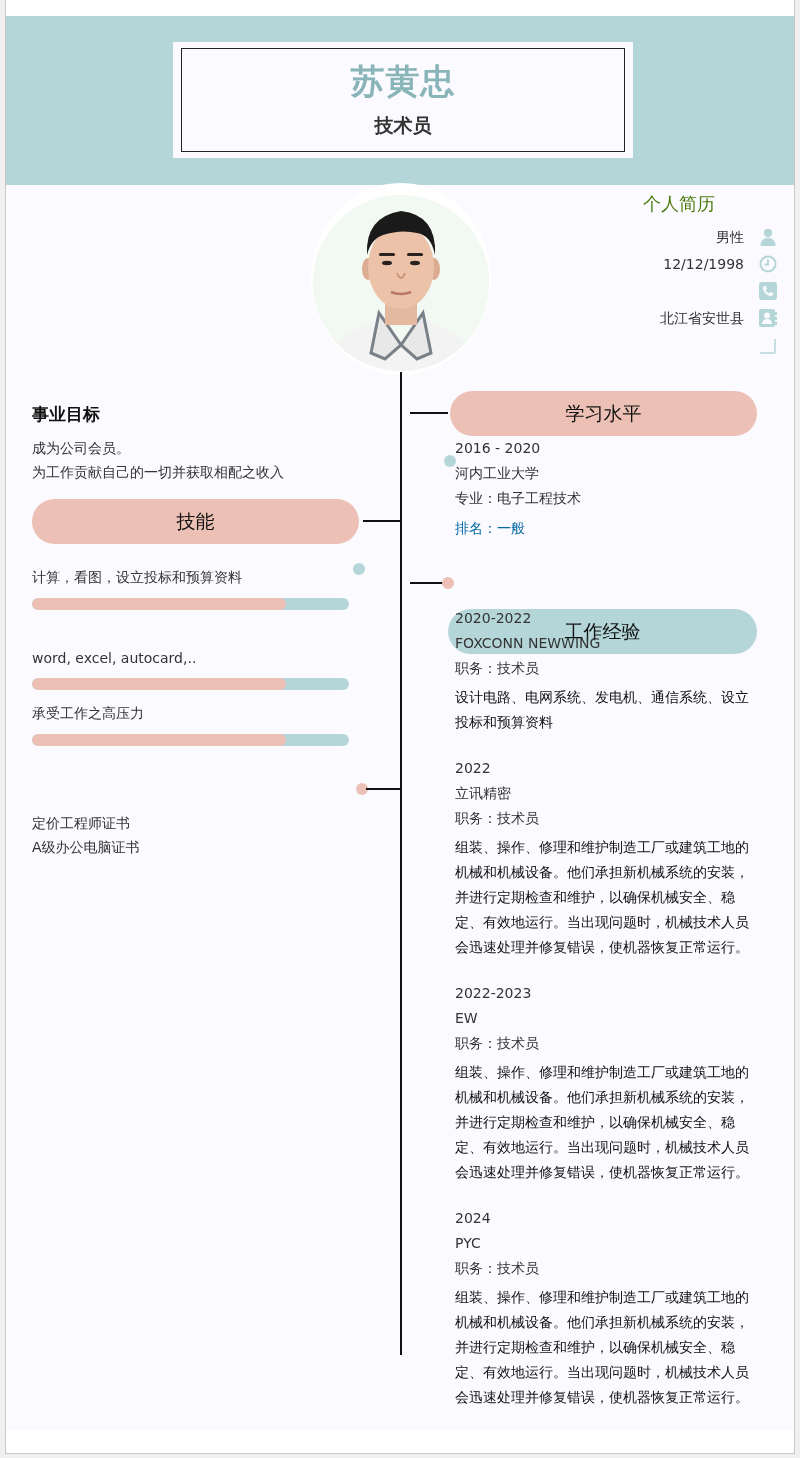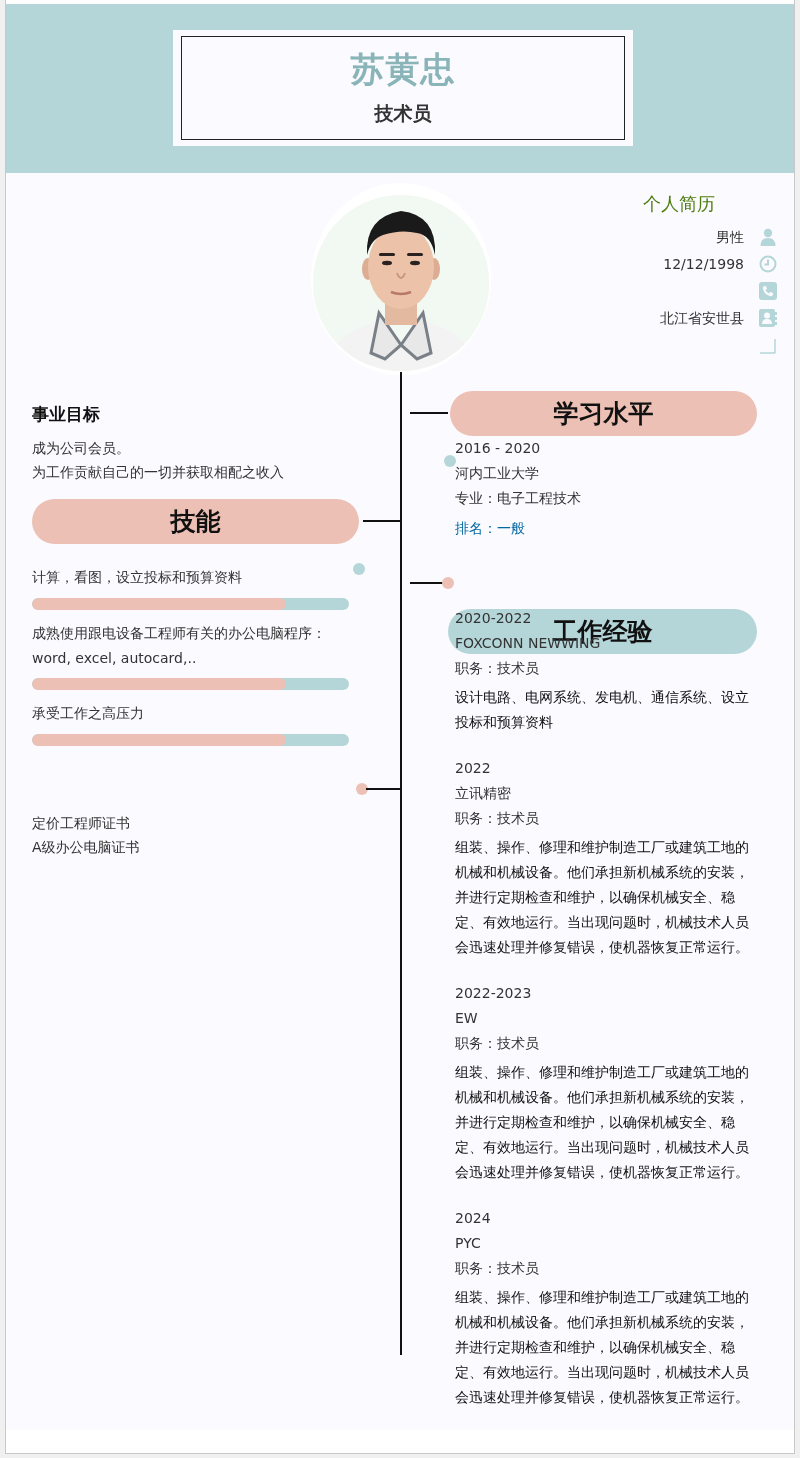--- a/index.html
+++ b/index.html
@@ -1,37 +1,37 @@
 <!DOCTYPE html>
 <html><head>
 <meta charset="utf-8">
 <style>
   * { box-sizing: border-box; margin: 0; padding: 0; }
   html, body { width: 800px; height: 1458px; background: #f0f0f0; overflow: hidden; }
   body { font-family: "DejaVu Sans", "Liberation Sans", sans-serif; color: #333; position: relative; }
   .page { position: absolute; left: 5px; top: 0; width: 790px; height: 1454px; background: #ffffff; border: 1px solid #c8c8c8; border-top: none; }
   .content-bg { position: absolute; left: 0; top: 170px; width: 788px; height: 1260px; background: #fbfaff; }
-  .header-band { position: absolute; left: 0; top: 4px; width: 788px; height: 169px; background: #b5d6d8; padding-left: 31px; }
+  .header-band { position: absolute; left: 0; top: 16px; width: 788px; height: 169px; background: #b5d6d8; padding-left: 31px; }
   .name-card { position: absolute; left: 167px; top: 26px; width: 460px; height: 116px; background: #fbfaff; }
   .name-card-inner { position: absolute; left: 8px; top: 6px; width: 444px; height: 104px; border: 1px solid #222; }
   .name { position: absolute; left: 0; right: 0; top: 10px; text-align: center; font-size: 34px; font-weight: bold; color: #89b4b8; letter-spacing: 1px; }
   .job-title { position: absolute; left: 0; right: 0; top: 64px; text-align: center; font-size: 19px; font-weight: bold; color: #333; }
 
   .photo-wrap { position: absolute; left: 305px; top: 183px; width: 180px; height: 192px; border-radius: 50%; background: #ffffff; }
   .photo { position: absolute; left: 307px; top: 195px; width: 176px; height: 176px; border-radius: 50%; background: #f4f9f4; overflow: hidden; }
 
   .info-title { position: absolute; left: 637px; top: 192px; font-size: 18px; color: #4d7c0f; }
   .info-row { position: absolute; right: 50px; font-size: 14px; color: #333; text-align: left; }
   .info-icon { position: absolute; left: 753px; width: 18px; height: 18px; }
 
   .timeline { position: absolute; left: 394px; top: 372px; width: 2px; height: 983px; background: #111; }
   .connector { position: absolute; height: 1.5px; background: #111; }
   .dot { position: absolute; width: 12px; height: 12px; border-radius: 50%; }
 
-  .pill { position: absolute; height: 45px; border-radius: 23px; display: flex; align-items: center; justify-content: center; font-size: 25px; font-weight: bold; color: #111; }
+  .pill { position: absolute; height: 45px; border-radius: 23px; display: flex; align-items: center; justify-content: center; font-size: 19px; font-weight: normal; color: #111; }
   .pink { background: #ecc0b5; }
   .teal { background: #b5d6d8; margin-top: 48px; }
 
   .sec-heading { position: absolute; font-size: 17px; font-weight: bold; color: #111; }
   .txt { position: absolute; font-size: 14px; color: #333; white-space: nowrap; }
   .txt-dark { color: #0369a1; }
   .para { position: absolute; font-size: 14px; color: #111; line-height: 25px; width: 300px; }
 
   .bar { position: absolute; left: 26px; width: 317px; height: 12px; border-radius: 6px; background: #b5d6d8; overflow: hidden; }
   .bar-fill { height: 100%; background: #ecc0b5; border-radius: 6px; }
@@ -122,21 +122,20 @@
     <span>技能</span>
   </div>
   <div class="dot teal" style="left:347px; top:515px"></div>
   <div class="connector" style="left:357px; top:520px; width:38px"></div>
 
   <div class="txt" style="left:26px; top:569px">计算，看图，设立投标和预算资料</div>
   <div class="bar" style="top:598px">
     <div class="bar-fill" style="width:80%"></div>
   </div>
 
-  <div class="txt" style="left:26px; top:625px">成熟使用跟电设备工程师有关的办公电脑程序：</div>
   <div class="txt" style="left:26px; top:650px">word, excel, autocard,..</div>
   <div class="bar" style="top:678px">
     <div class="bar-fill" style="width:80%"></div>
   </div>
 
   <div class="txt" style="left:26px; top:705px">承受工作之高压力</div>
   <div class="bar" style="top:734px">
     <div class="bar-fill" style="width:80%"></div>
   </div>
 

